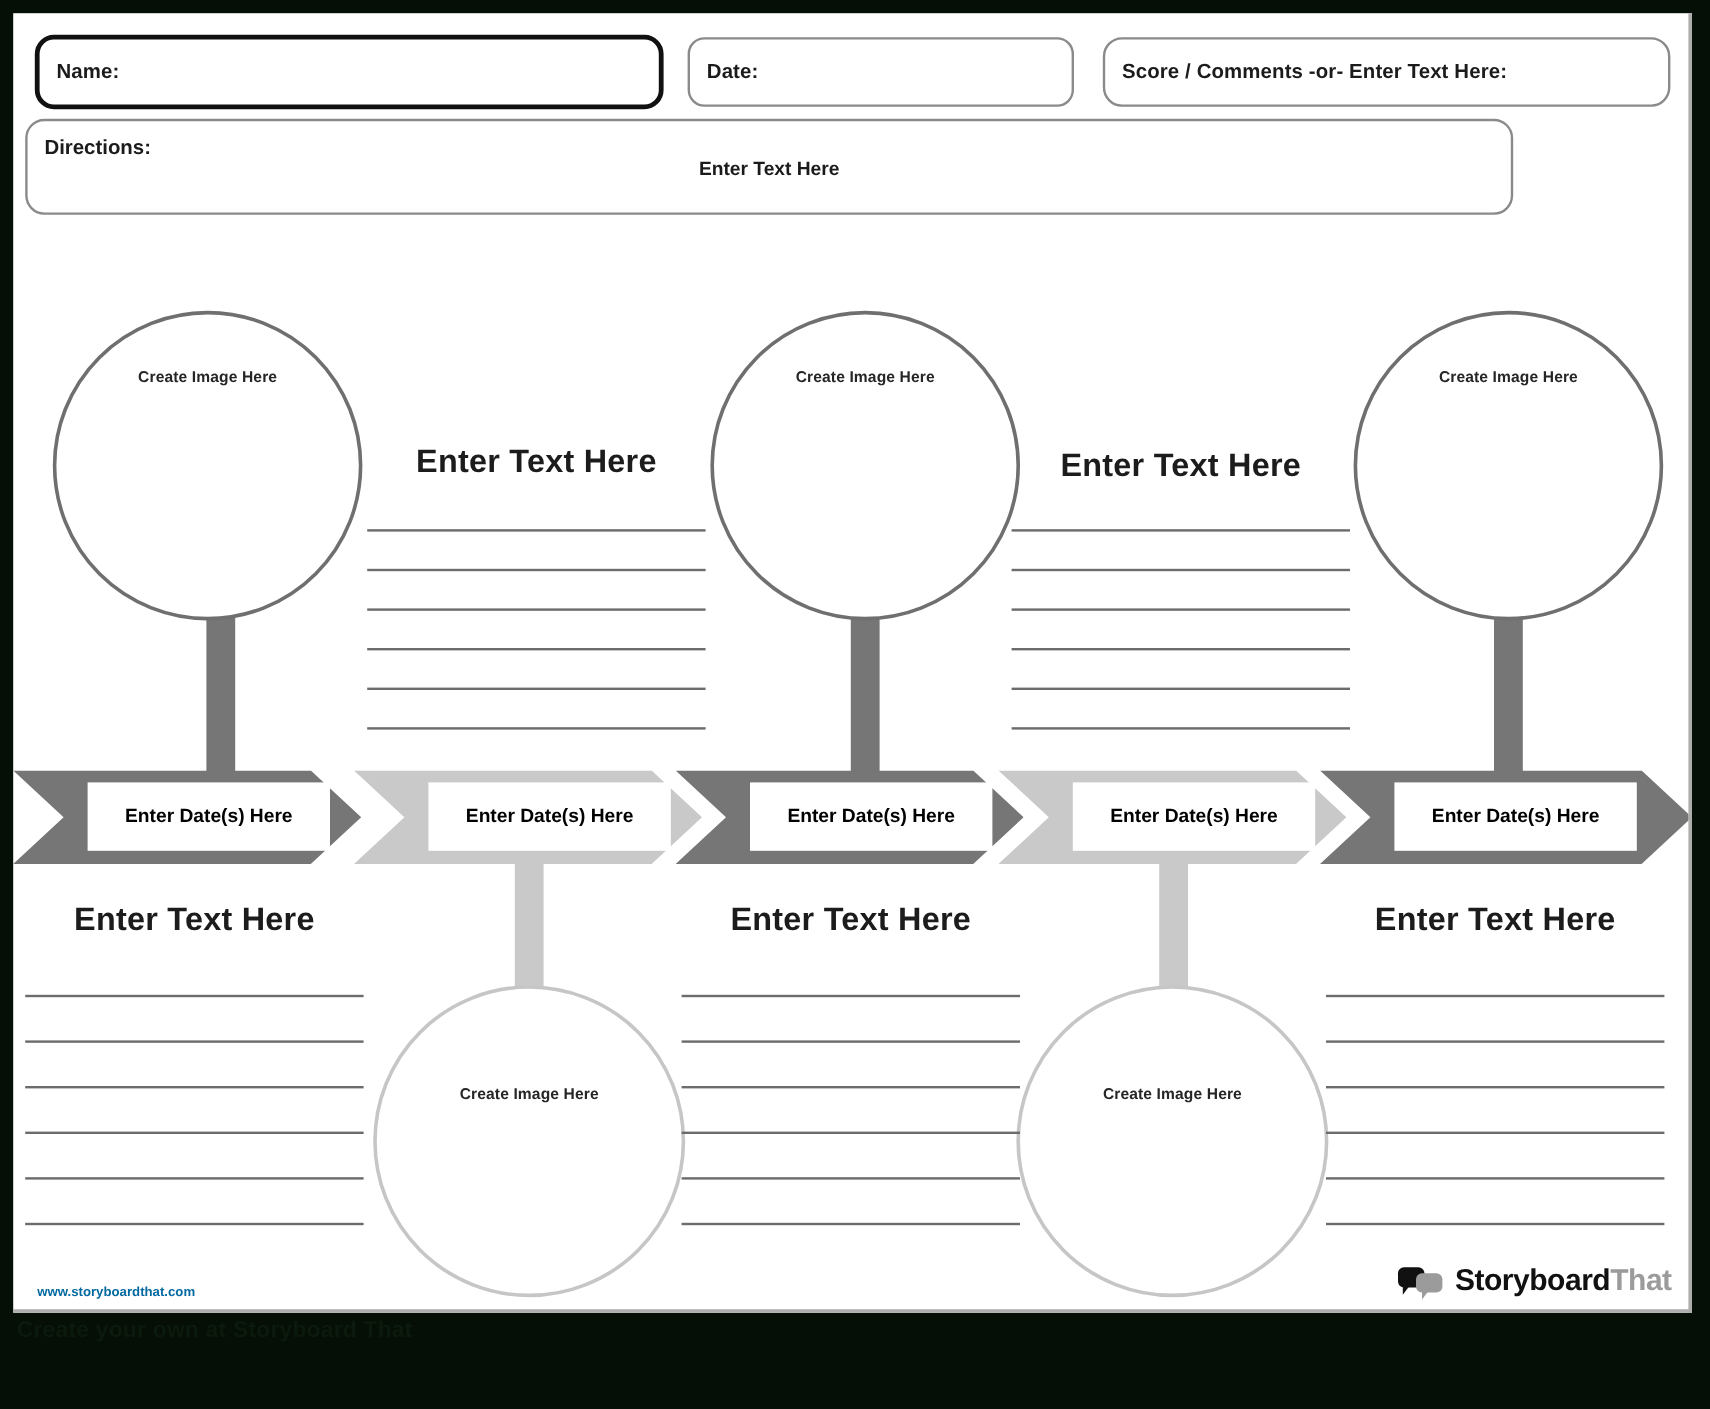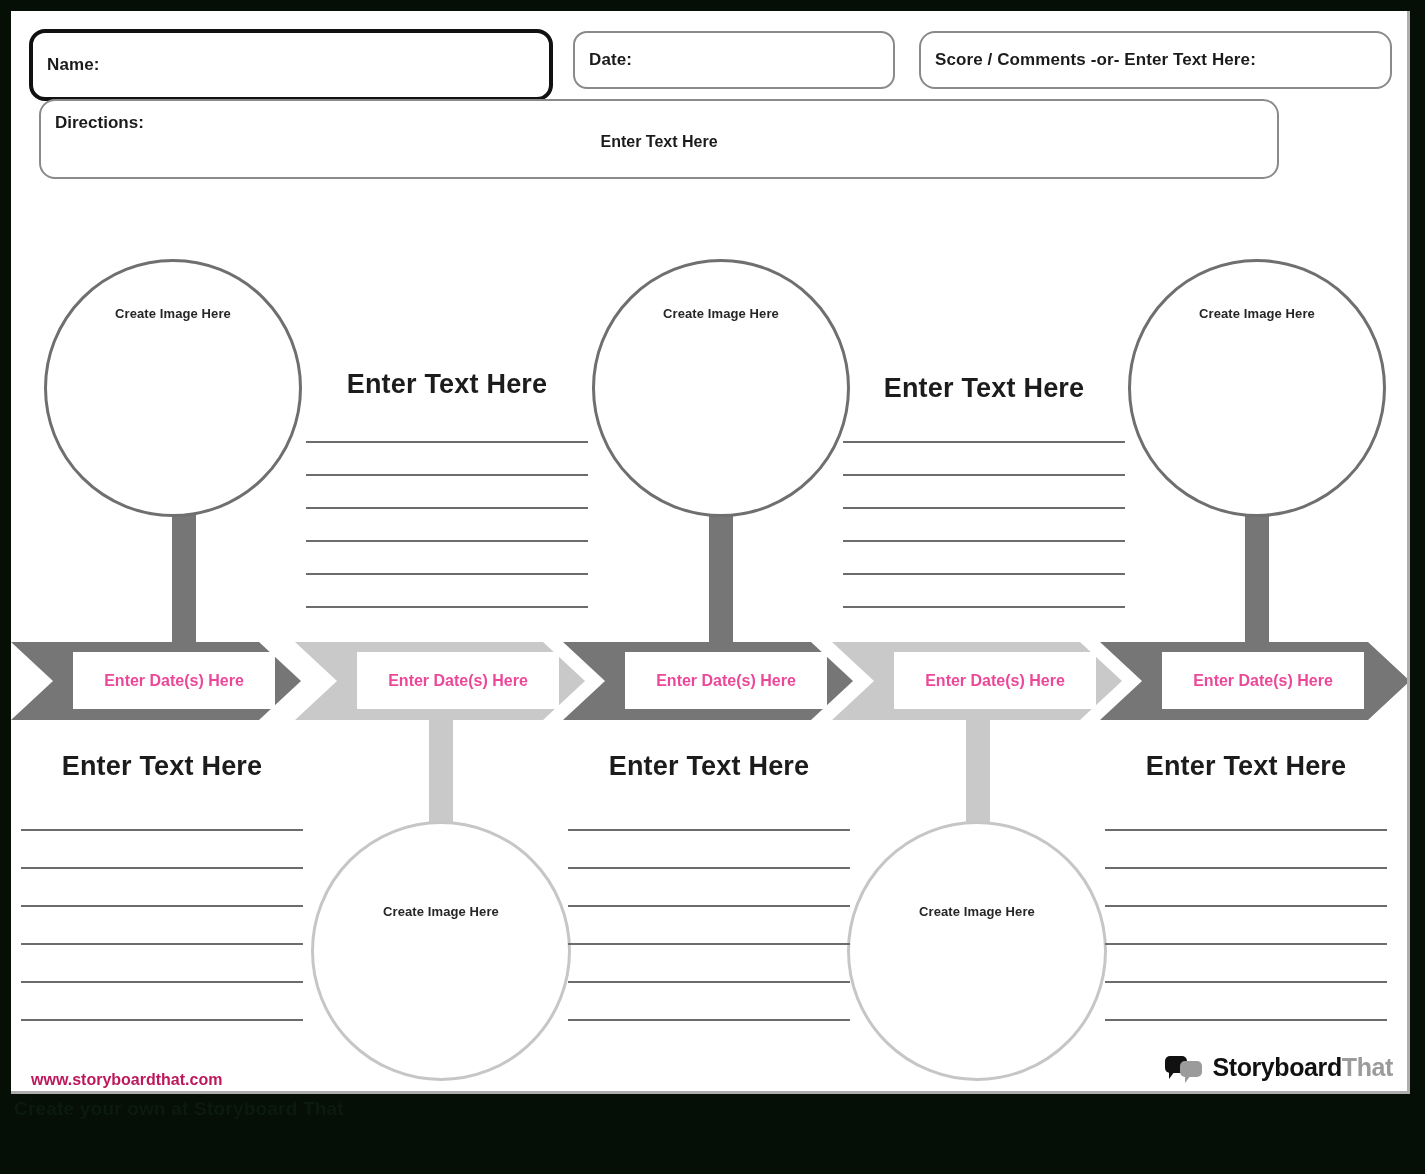--- a/index.html
+++ b/index.html
@@ -49,26 +49,26 @@
     position: absolute;
     left: 14px;
     top: 50%;
     transform: translateY(-50%);
     font-size: 17px;
     font-weight: 700;
     color: #1b1b1b;
     letter-spacing: .1px;
     white-space: nowrap;
   }
-  #name-box  { left: 18px;  top: 18px;  width: 524px; height: 72px; }
+  #name-box  { left: 18px;  top: 18px;  width: 524px; height: 62px; }
   #date-box  { left: 562px; top: 20px;  width: 322px; height: 58px; border-radius: 14px; }
   #score-box { left: 908px; top: 20px;  width: 473px; height: 58px; }
 
   #dir-box {
-    left: 28px;
+    left: 10px;
     top: 88px;
     width: 1240px;
     height: 80px;
   }
   #dir-label {
     position: absolute;
     left: 14px;
     top: 12px;
     font-size: 17px;
     font-weight: 700;
@@ -178,32 +178,32 @@
     position: absolute;
     box-sizing: border-box;
     background: #ffffff;
     display: flex;
     align-items: center;
     justify-content: center;
   }
   .chev .datebox span {
     font-size: 16px;
     font-weight: 700;
-    color: #ec4899;
+    color: #000000;
     white-space: nowrap;
   }
 
   
   #site-url {
     position: absolute;
     left: 20px;
     top: 1060px;
-    font-size: 16px;
-    font-weight: 700;
-    color: #be185d;
+    font-size: 11px;
+    font-weight: 700;
+    color: #0369a1;
   }
   #logo {
     position: absolute;
     right: 14px;
     top: 1042px;
     display: flex;
     align-items: center;
     gap: 7px;
   }
   #logo .bubbles { position: relative; width: 40px; height: 28px; }

